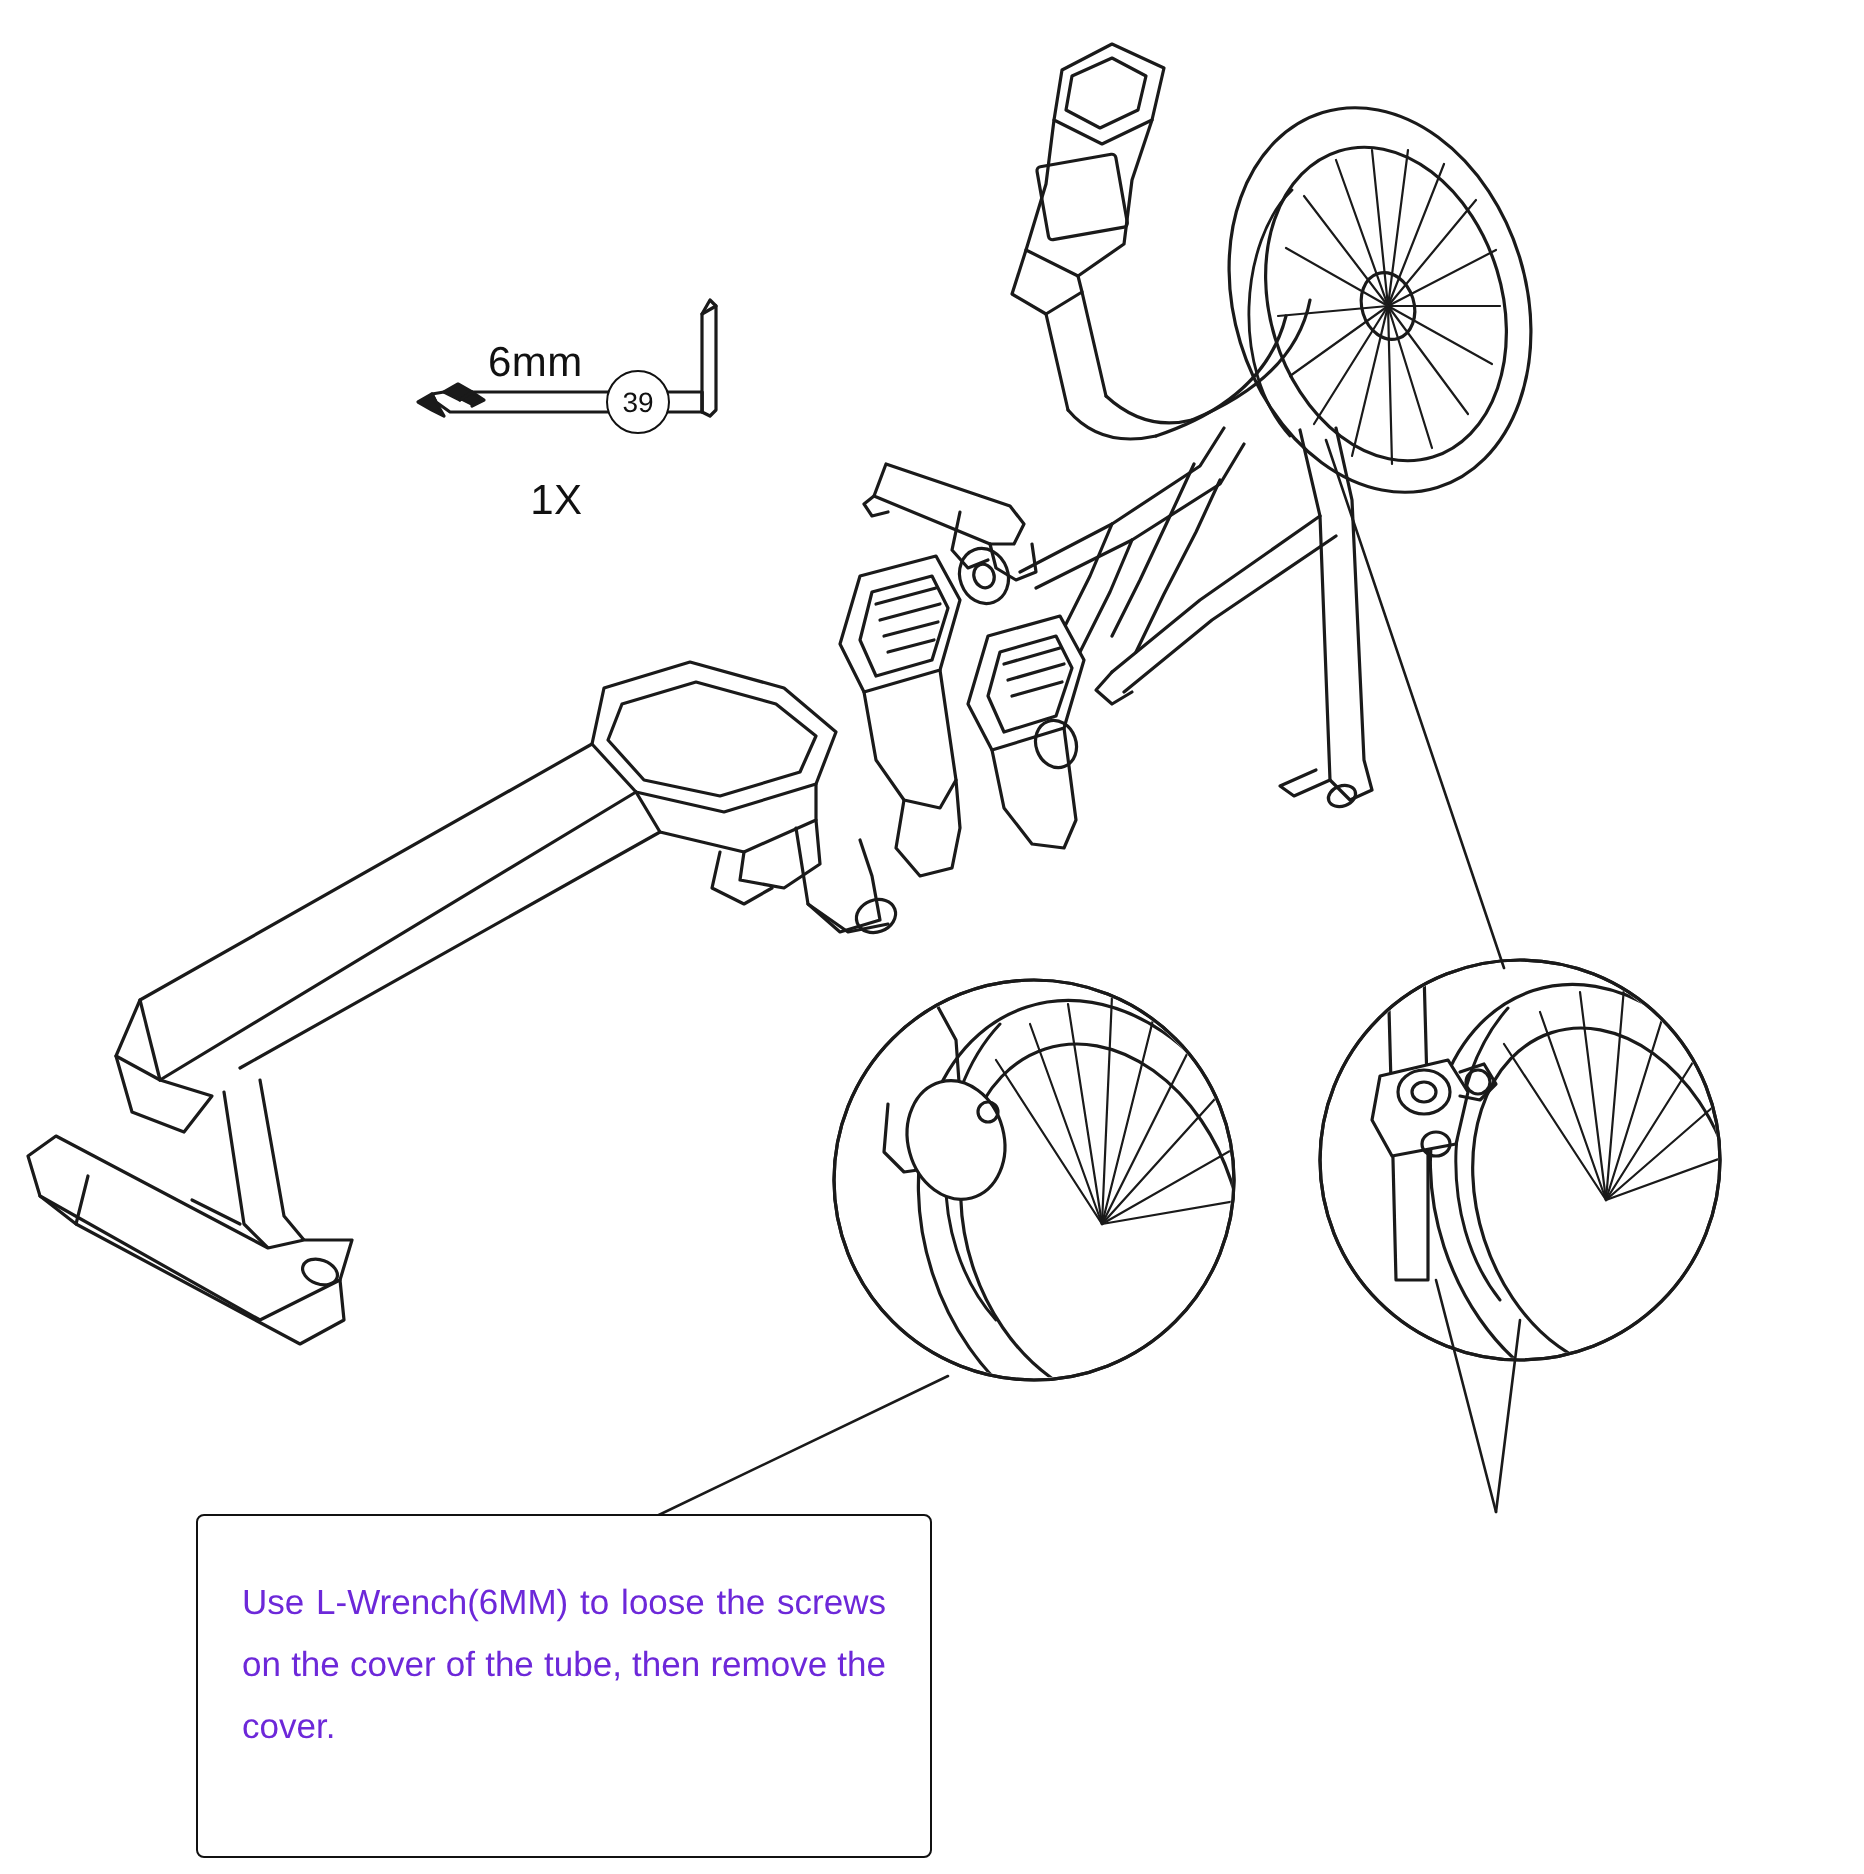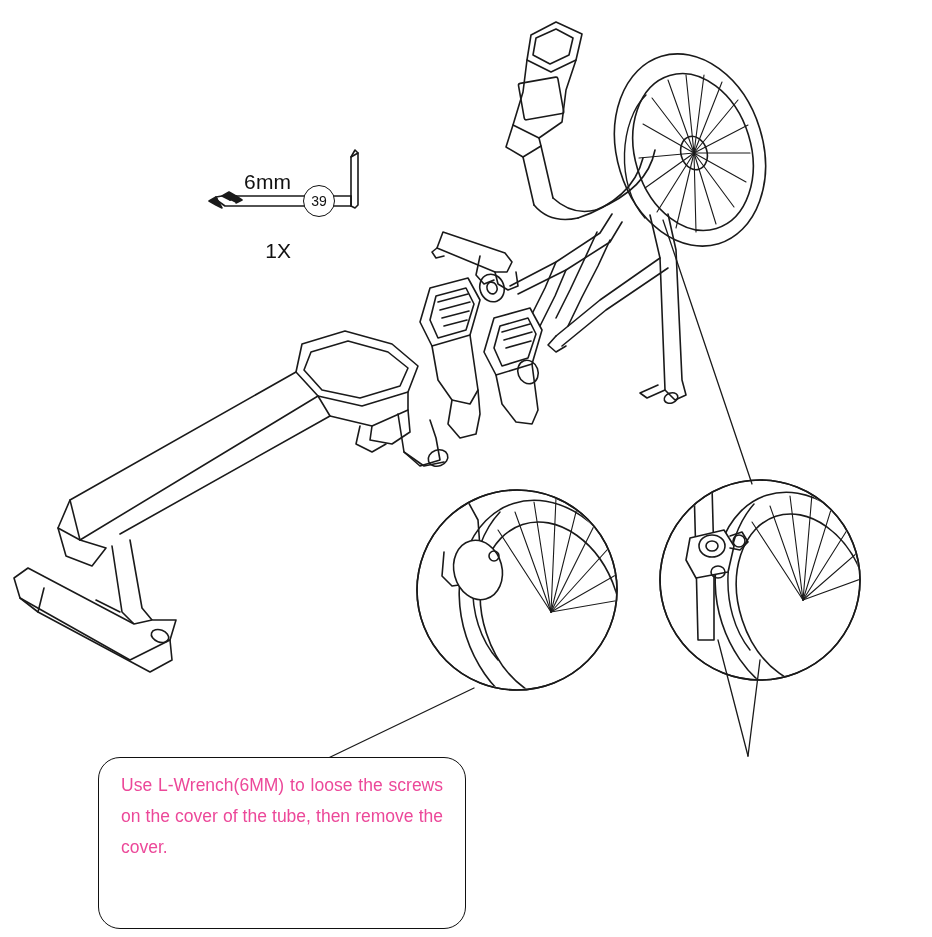--- a/index.html
+++ b/index.html
@@ -50,28 +50,28 @@
     align-items: center;
     justify-content: center;
     background: #fff;
     color: #111;
     margin-top: 48px;
   }
   .callout {
     position: absolute;
     box-sizing: border-box;
     border: 1.6px solid #111;
-    border-radius: 22px;
+    border-radius: 4px;
     background: #fff;
-    padding: 12px 22px 18px 22px;
+    padding: 28px 22px 18px 22px;
     font-size: 17.5px;
     line-height: 31px;
     text-align: justify;
     text-justify: inter-word;
-    color: #ec4899;
+    color: #6d28d9;
   }
   #callout-left {
     left: 98px;
     top: 757px;
     width: 368px;
     height: 172px;
   }
   #callout-right {
     left: 513px;
     top: 757px;

